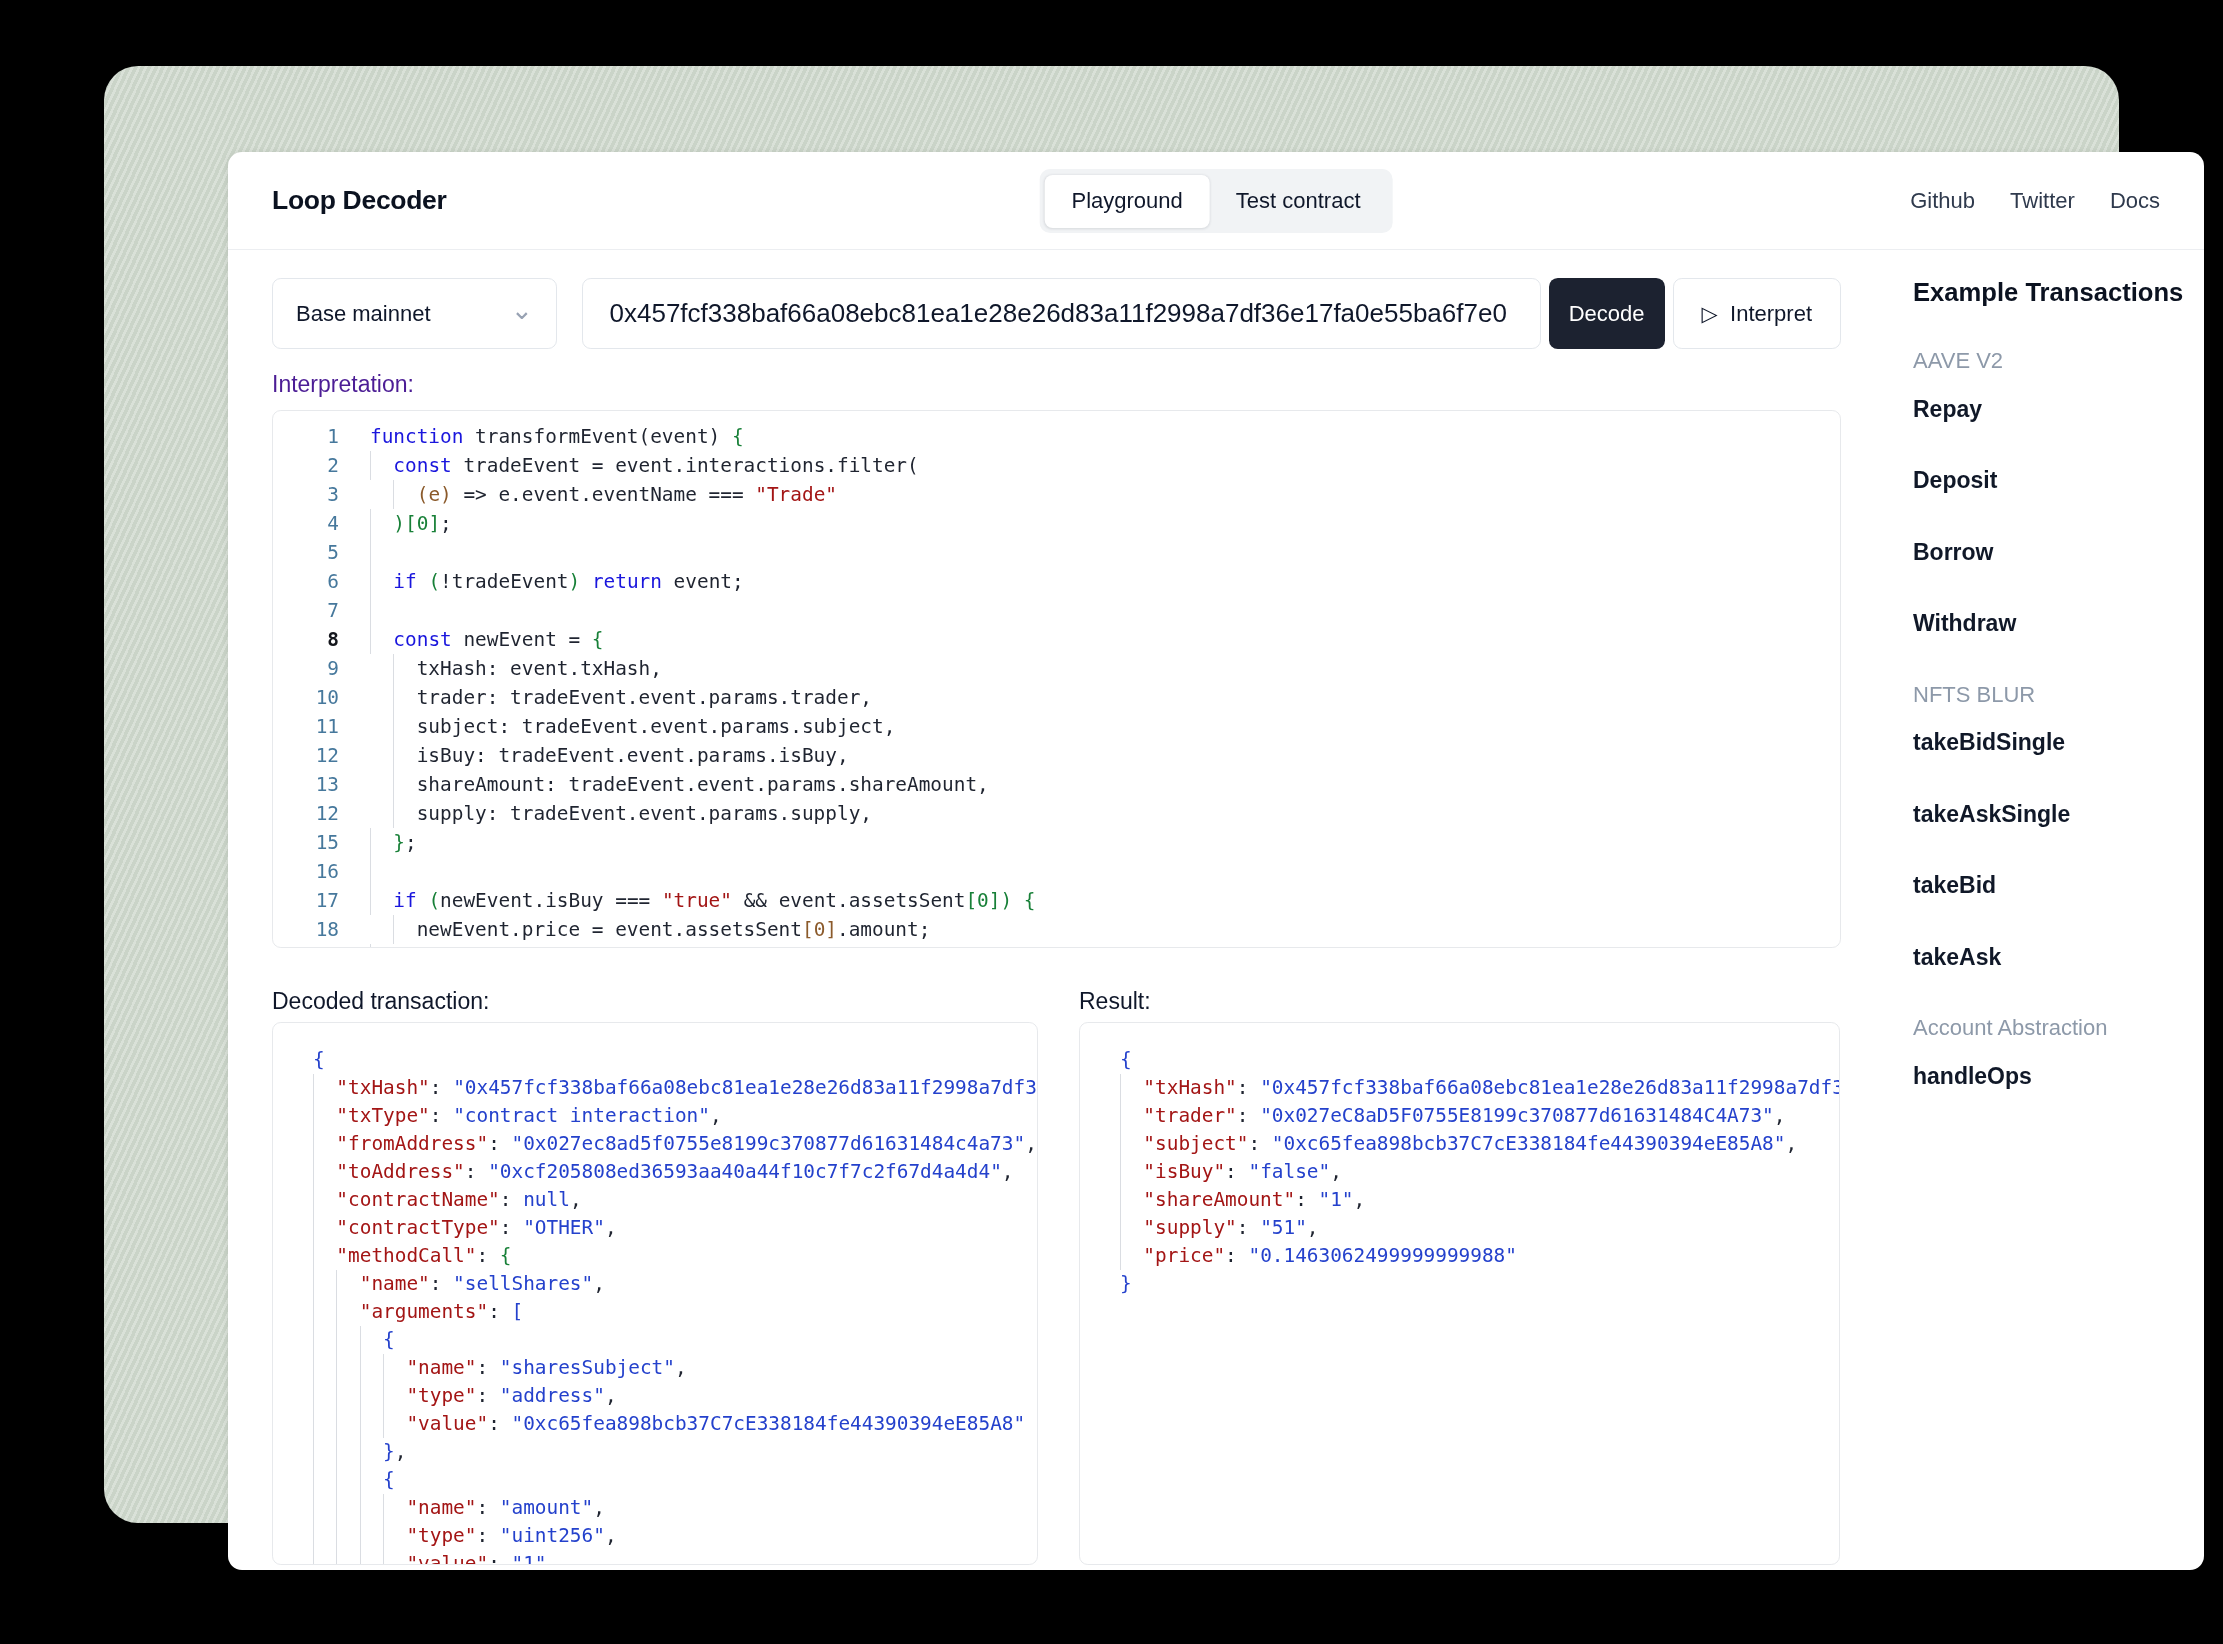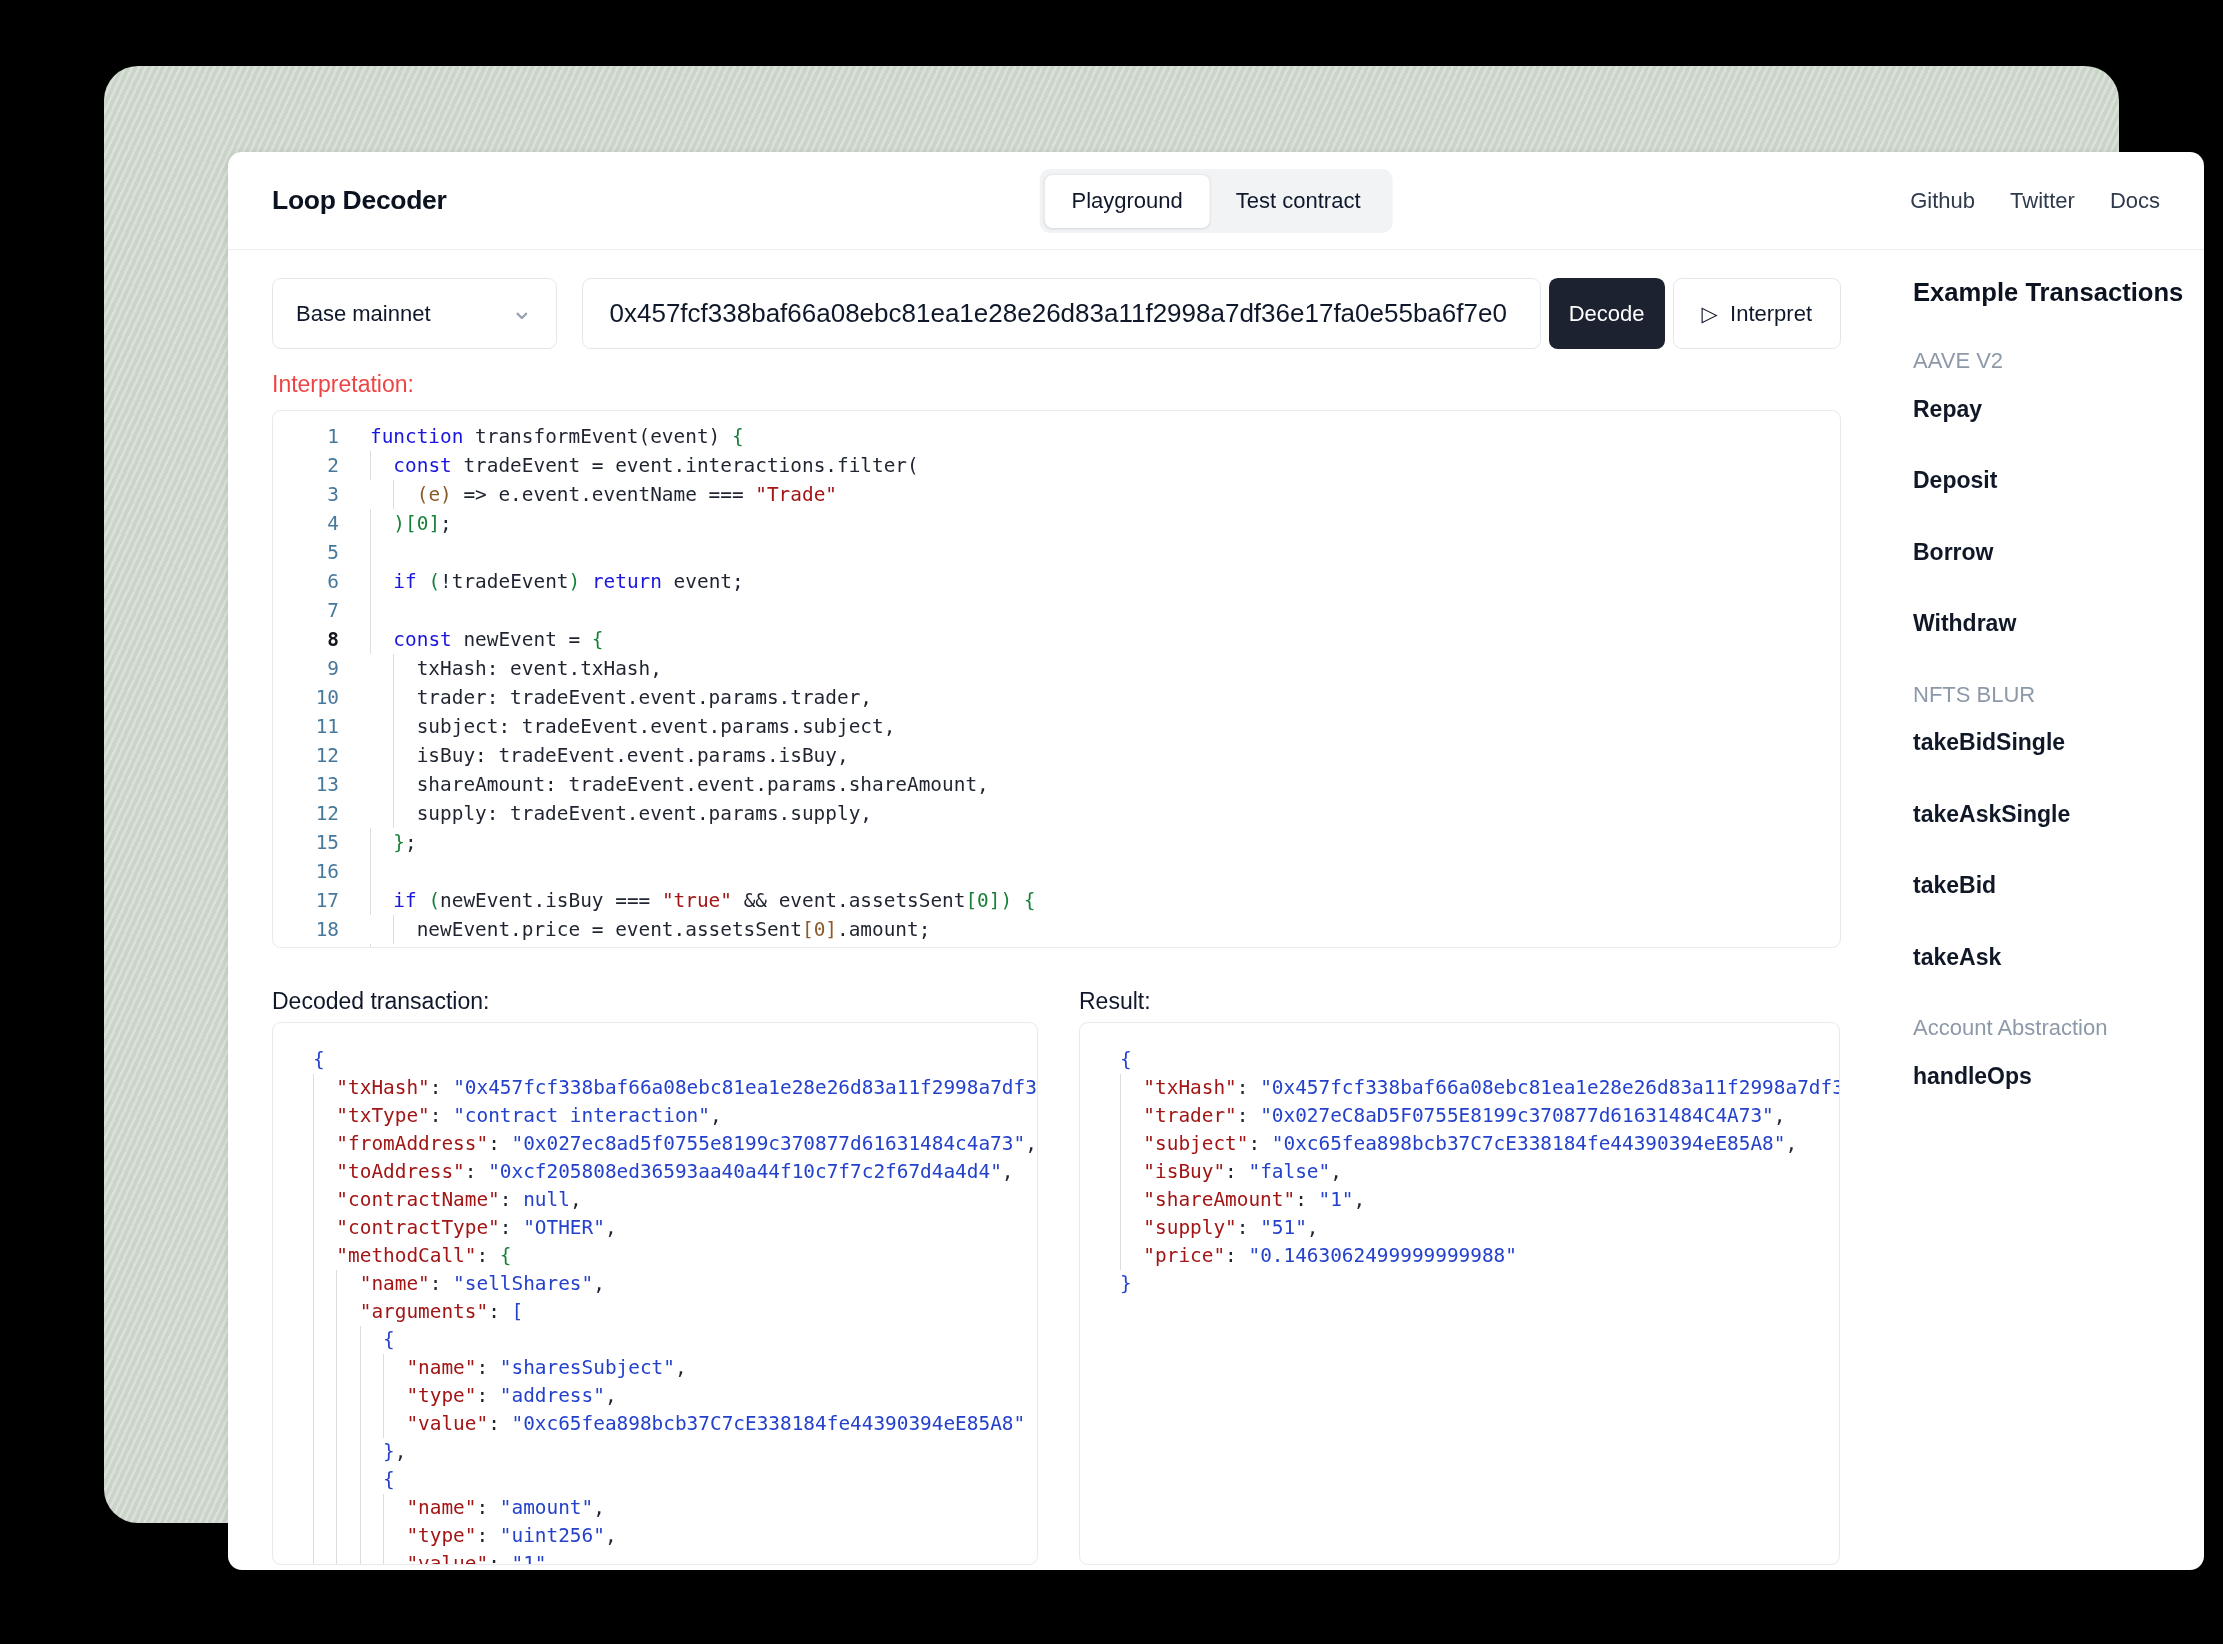--- a/index.html
+++ b/index.html
@@ -36,21 +36,21 @@
   }
   .select .chev { margin-left:auto; color:#98a2b3; font-size:26.5px; line-height:1; transform:translateY(-3.5px); }
   .tx-input {
     flex:1; border:1.8px solid #e3e7ec; border-radius:8.8px; padding:0 26.5px;
     font-size:26px; color:#0f172a; font-family:"Liberation Sans", sans-serif; outline:none; min-width:0;
   }
   .btn { height:71px; border-radius:8.8px; display:flex; align-items:center; justify-content:center; font-size:22px; cursor:pointer; white-space:nowrap; }
   .btn-decode { background:#1c2230; color:#ffffff; padding:0 20px; border:none; }
   .btn-interpret { background:#ffffff; color:#0f172a; padding:0 28px; border:1.8px solid #e3e7ec; gap:12.4px; }
   .play-ico { font-size:21px; line-height:1; }
-  .section-label { margin:22px 0 11.5px; font-size:23px; color:#ef4444; }
+  .section-label { margin:22px 0 11.5px; font-size:23px; color:#4c1d95; }
   
   .codebox { border:1.8px solid #e7e9ec; border-radius:8.8px; overflow:hidden; background:#fff; }
   .editor { height:538px; padding-top:11.5px; font:19.4px/29px "DejaVu Sans Mono", monospace; }
   .editor .cl { min-height:29px; }
   .panel { height:543px; padding:23px 0 0 40px; font:19.4px/28px "DejaVu Sans Mono", monospace; }
   .panel .cl { min-height:28px; }
   .cl { display:flex; white-space:pre; }
   .ln { flex:none; display:inline-block; width:66px; text-align:right; margin-right:31px; color:#46789c; }
   .ln.active { color:#14161c; font-weight:bold; }
   .cd { position:relative; flex:1; white-space:pre; }

